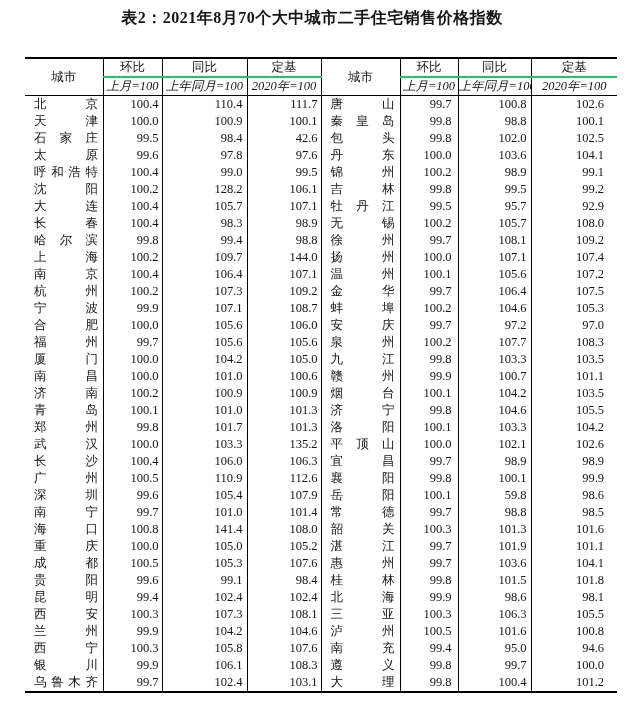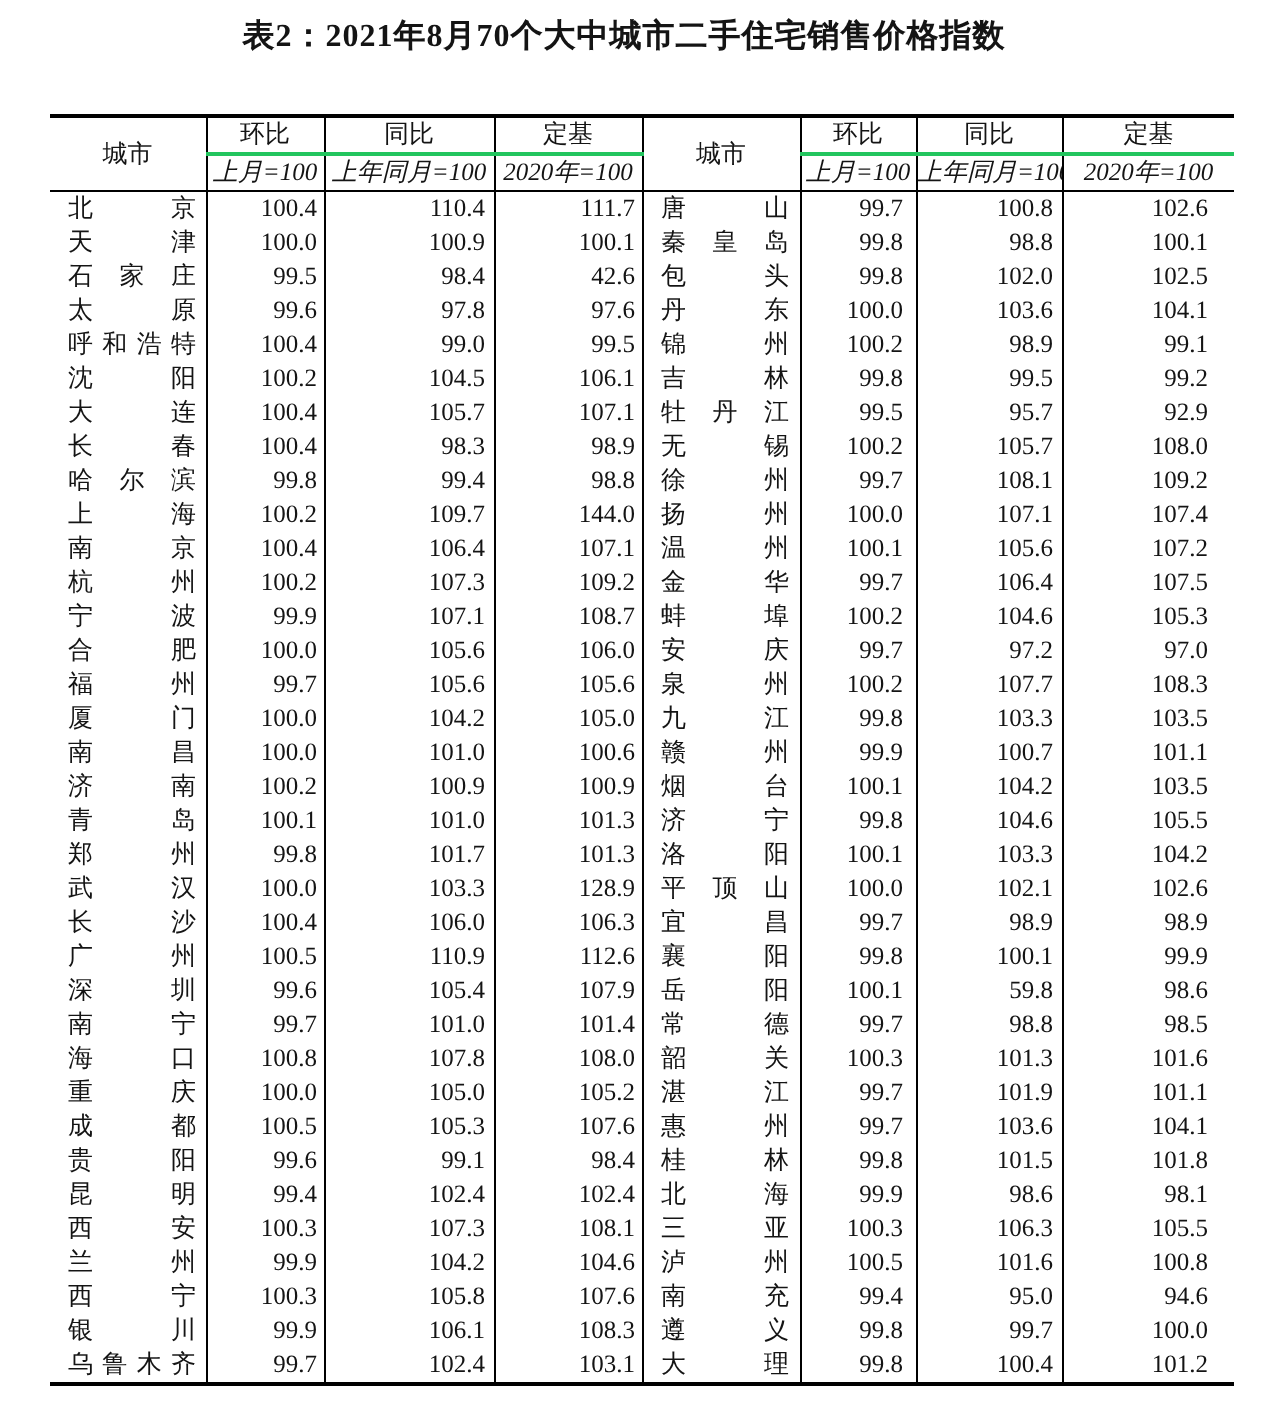--- a/index.html
+++ b/index.html
@@ -151,21 +151,21 @@
     <td class="num vr n-fl">99.5</td>
     <td class="city vr"><span class="cjust">锦州</span></td>
     <td class="num vr n-mr">100.2</td>
     <td class="num vr n-yr">98.9</td>
     <td class="num n-fr">99.1</td>
   </tr>
 
   <tr>
     <td class="city vr"><span class="cjust">沈阳</span></td>
     <td class="num vr n-ml">100.2</td>
-    <td class="num vr n-yl">104.5</td>
+    <td class="num vr n-yl">128.2</td>
     <td class="num vr n-fl">106.1</td>
     <td class="city vr"><span class="cjust">吉林</span></td>
     <td class="num vr n-mr">99.8</td>
     <td class="num vr n-yr">99.5</td>
     <td class="num n-fr">99.2</td>
   </tr>
 
   <tr>
     <td class="city vr"><span class="cjust">大连</span></td>
     <td class="num vr n-ml">100.4</td>
@@ -317,21 +317,21 @@
     <td class="city vr"><span class="cjust">洛阳</span></td>
     <td class="num vr n-mr">100.1</td>
     <td class="num vr n-yr">103.3</td>
     <td class="num n-fr">104.2</td>
   </tr>
 
   <tr>
     <td class="city vr"><span class="cjust">武汉</span></td>
     <td class="num vr n-ml">100.0</td>
     <td class="num vr n-yl">103.3</td>
-    <td class="num vr n-fl">128.9</td>
+    <td class="num vr n-fl">135.2</td>
     <td class="city vr"><span class="cjust">平顶山</span></td>
     <td class="num vr n-mr">100.0</td>
     <td class="num vr n-yr">102.1</td>
     <td class="num n-fr">102.6</td>
   </tr>
 
   <tr>
     <td class="city vr"><span class="cjust">长沙</span></td>
     <td class="num vr n-ml">100.4</td>
     <td class="num vr n-yl">106.0</td>
@@ -371,21 +371,21 @@
     <td class="num vr n-fl">101.4</td>
     <td class="city vr"><span class="cjust">常德</span></td>
     <td class="num vr n-mr">99.7</td>
     <td class="num vr n-yr">98.8</td>
     <td class="num n-fr">98.5</td>
   </tr>
 
   <tr>
     <td class="city vr"><span class="cjust">海口</span></td>
     <td class="num vr n-ml">100.8</td>
-    <td class="num vr n-yl">107.8</td>
+    <td class="num vr n-yl">141.4</td>
     <td class="num vr n-fl">108.0</td>
     <td class="city vr"><span class="cjust">韶关</span></td>
     <td class="num vr n-mr">100.3</td>
     <td class="num vr n-yr">101.3</td>
     <td class="num n-fr">101.6</td>
   </tr>
 
   <tr>
     <td class="city vr"><span class="cjust">重庆</span></td>
     <td class="num vr n-ml">100.0</td>

